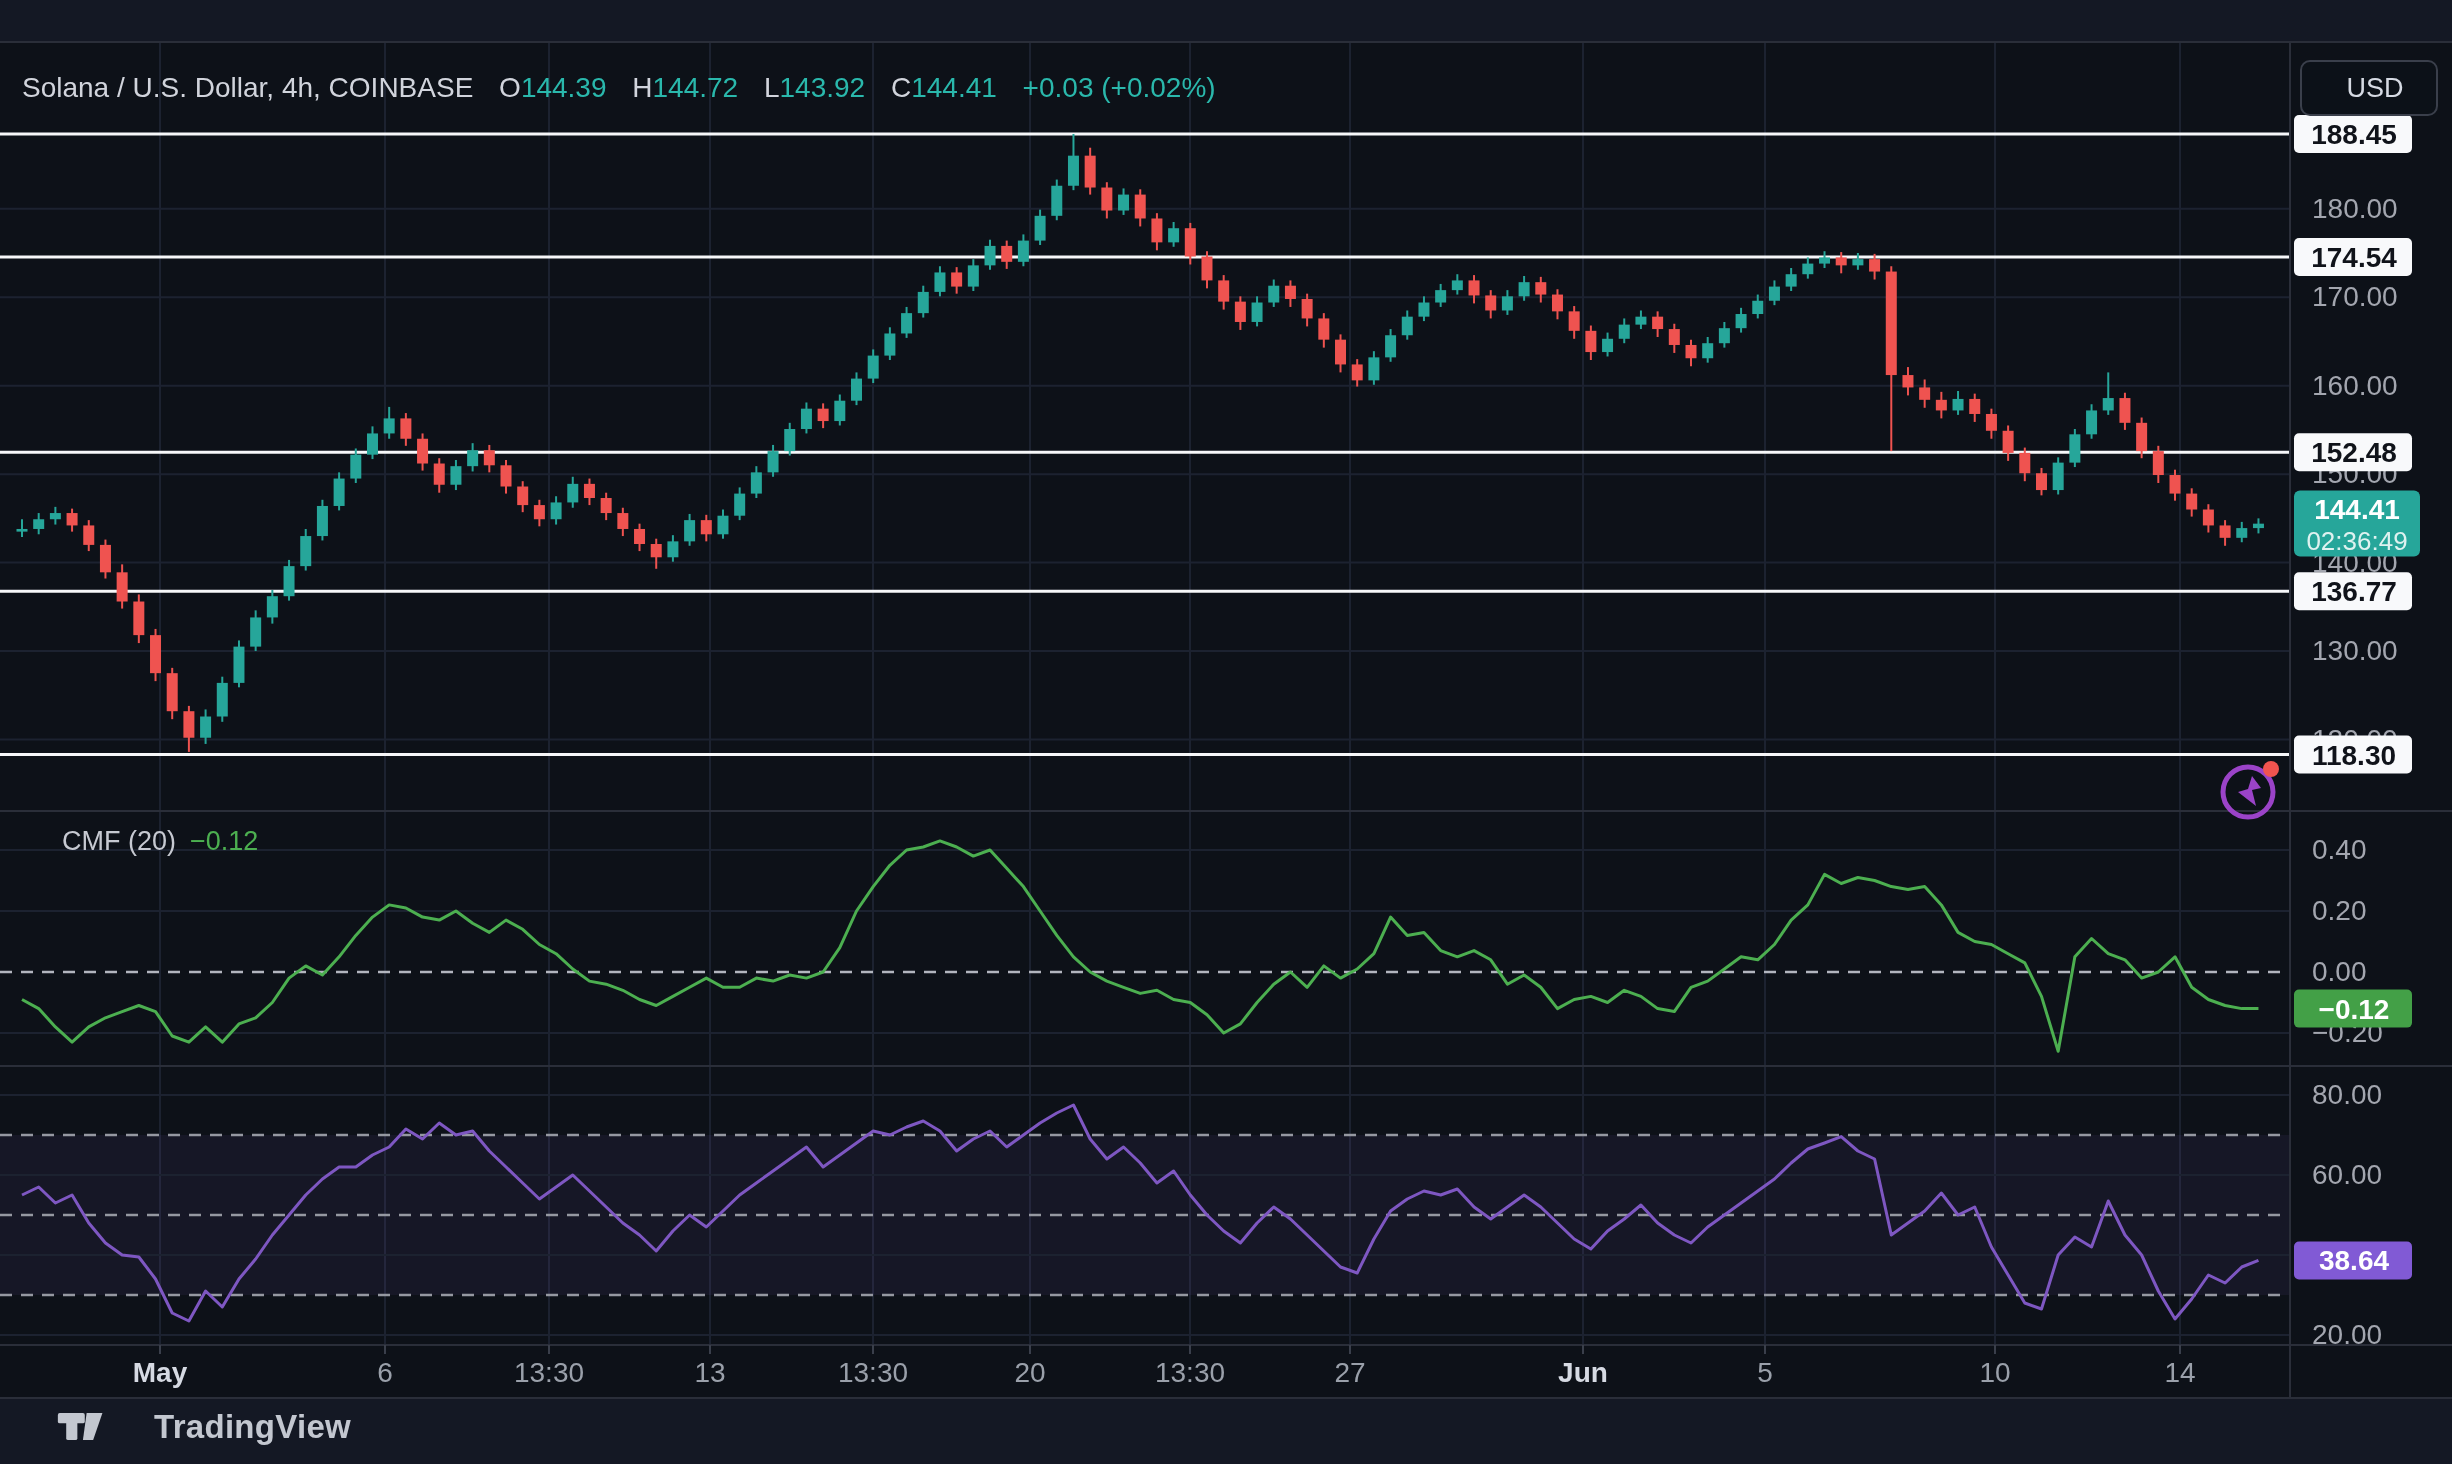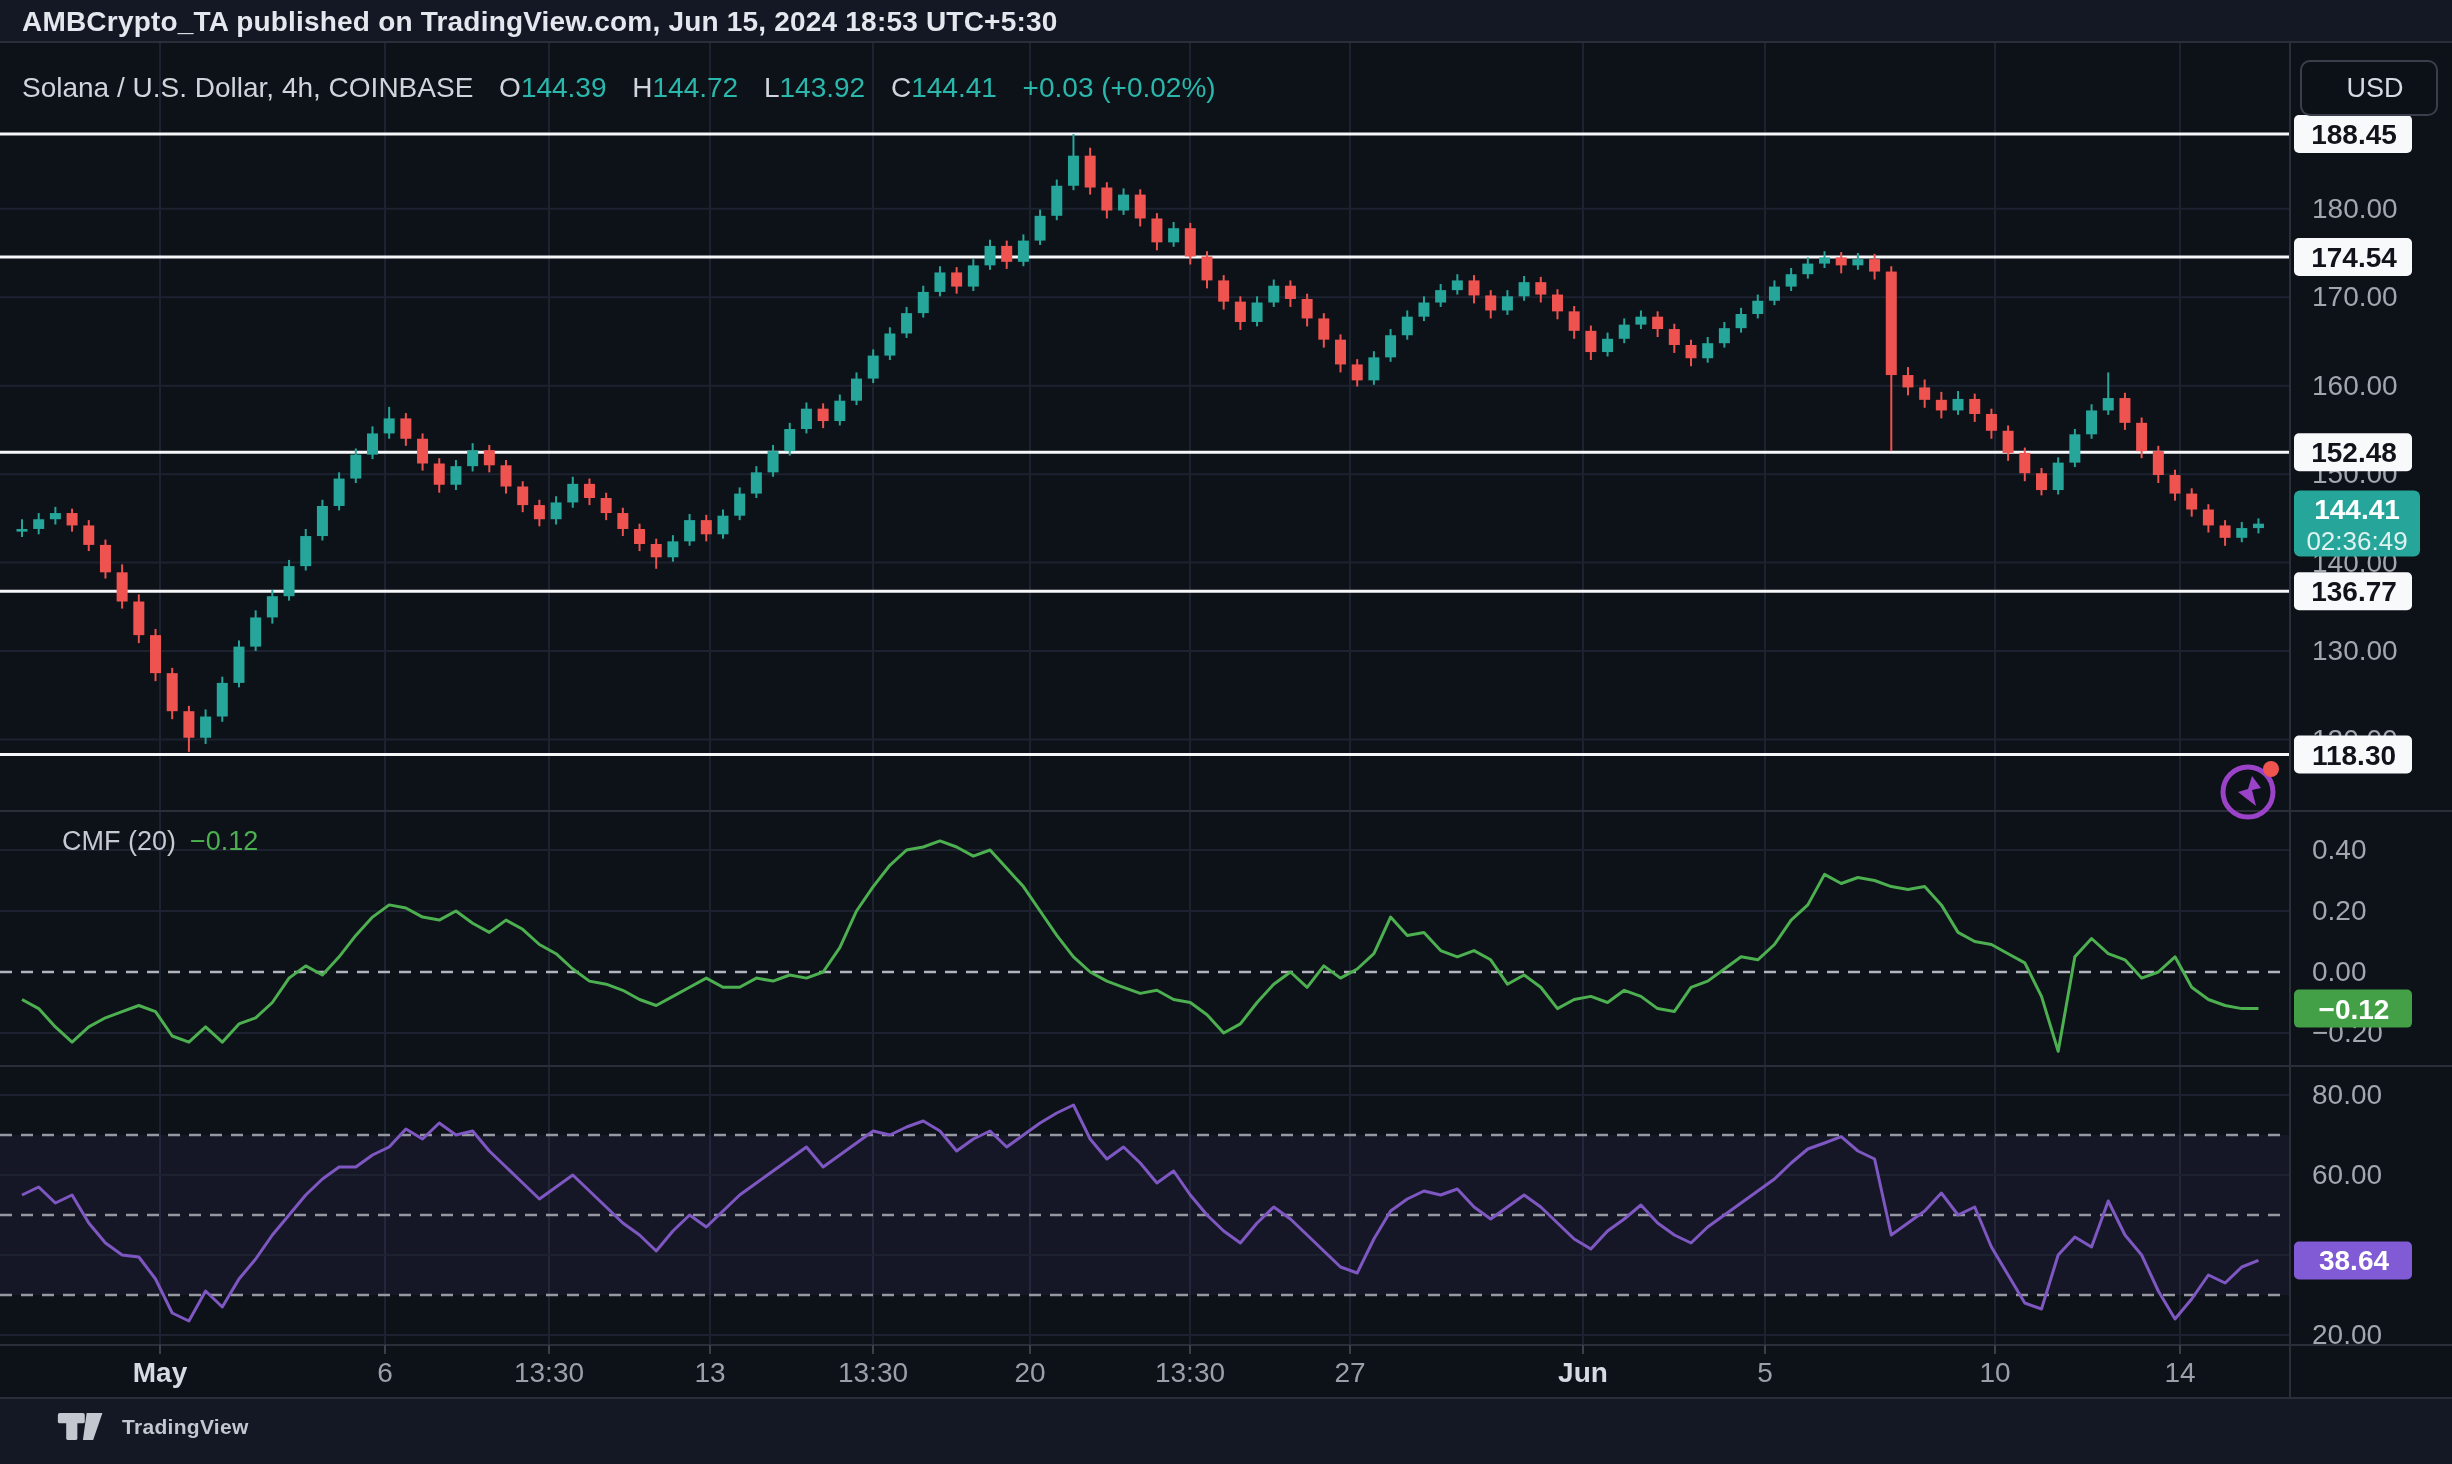--- a/index.html
+++ b/index.html
@@ -12,21 +12,21 @@
   .symrow .sep{display:inline-block;width:18px;}
   .teal{color:#2ab8ac;}
   .lbl{color:#d1d4dc;}
   .usd-btn{position:absolute;left:2300px;top:60px;width:122px;height:52px;border:2px solid #3a3f4b;
            border-radius:10px;color:#d6dae3;font-size:27px;display:flex;align-items:center;justify-content:center;background:rgba(13,17,24,.4);padding-left:12px;}
   .indlbl{position:absolute;font-size:27px;color:#c6c9d1;white-space:nowrap;margin-left:36px;}
   .indlbl .val-green{color:#4caf50;margin-left:14px;}
   .indlbl .val-purple{color:#9b7dd8;margin-left:14px;}
   .indlbl .slots{color:#8c8f99;font-size:25px;margin-left:22px;letter-spacing:20px;}
   .footer{position:absolute;left:56px;top:1408px;display:flex;align-items:center;gap:14px;color:#c3c7d0;}
-  .footer .brand{font-size:21px;font-weight:600;letter-spacing:.3px;}
+  .footer .brand{font-size:33px;font-weight:600;letter-spacing:.3px;margin-left:32px;}
 </style>
 </head>
 <body>
 
 <div id="stage">
   <div id="chart-bg"></div>
   <svg id="chart-svg" width="2452" height="1464">
       <line x1="160" y1="42" x2="160" y2="1345" stroke="#1c2230" stroke-width="2"></line>
       <line x1="385" y1="42" x2="385" y2="1345" stroke="#1c2230" stroke-width="2"></line>
       <line x1="549" y1="42" x2="549" y2="1345" stroke="#1c2230" stroke-width="2"></line>
@@ -397,21 +397,20 @@
       <text x="1765" y="1382" fill="#9aa0aa" font-size="28" text-anchor="middle" font-family="&quot;Liberation Sans&quot;,&quot;DejaVu Sans&quot;,sans-serif" font-weight="400">5</text>
       <text x="1995" y="1382" fill="#9aa0aa" font-size="28" text-anchor="middle" font-family="&quot;Liberation Sans&quot;,&quot;DejaVu Sans&quot;,sans-serif" font-weight="400">10</text>
       <text x="2180" y="1382" fill="#9aa0aa" font-size="28" text-anchor="middle" font-family="&quot;Liberation Sans&quot;,&quot;DejaVu Sans&quot;,sans-serif" font-weight="400">14</text>
       <g>
         <circle cx="2248" cy="792" r="25" fill="none" stroke="#9b43c8" stroke-width="5"></circle>
         <path d="M2252 776 L2261 788 L2252 790 L2256 806 L2238 792 L2248 789 Z" fill="#9b43c8"></path>
         <circle cx="2271" cy="769" r="8" fill="#f0544f"></circle>
       </g>
     </svg>
 
-  <div class="hdr">AMBCrypto_TA published on TradingView.com, Jun 15, 2024 18:53 UTC+5:30</div>
 
   <div class="symrow">
     <span class="lbl">Solana / U.S. Dollar, 4h, COINBASE</span><span class="sep"></span>
     <span class="lbl">O</span><span class="teal">144.39</span><span class="sep"></span>
     <span class="lbl">H</span><span class="teal">144.72</span><span class="sep"></span>
     <span class="lbl">L</span><span class="teal">143.92</span><span class="sep"></span>
     <span class="lbl">C</span><span class="teal">144.41</span><span class="sep"></span>
     <span class="teal">+0.03 (+0.02%)</span>
   </div>
 

